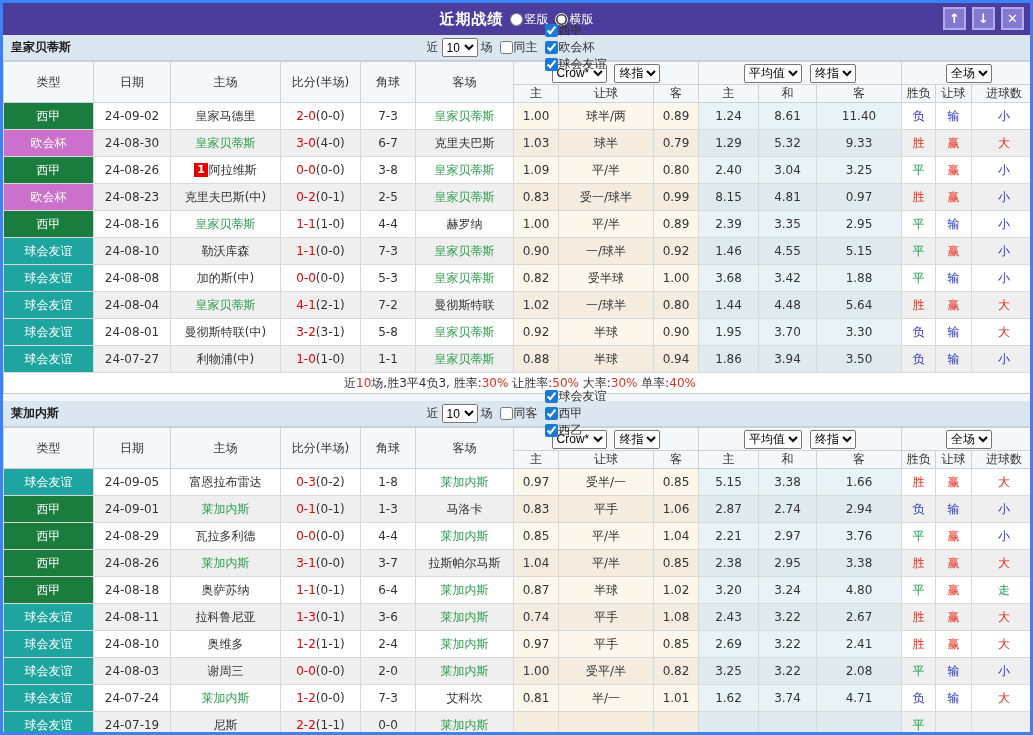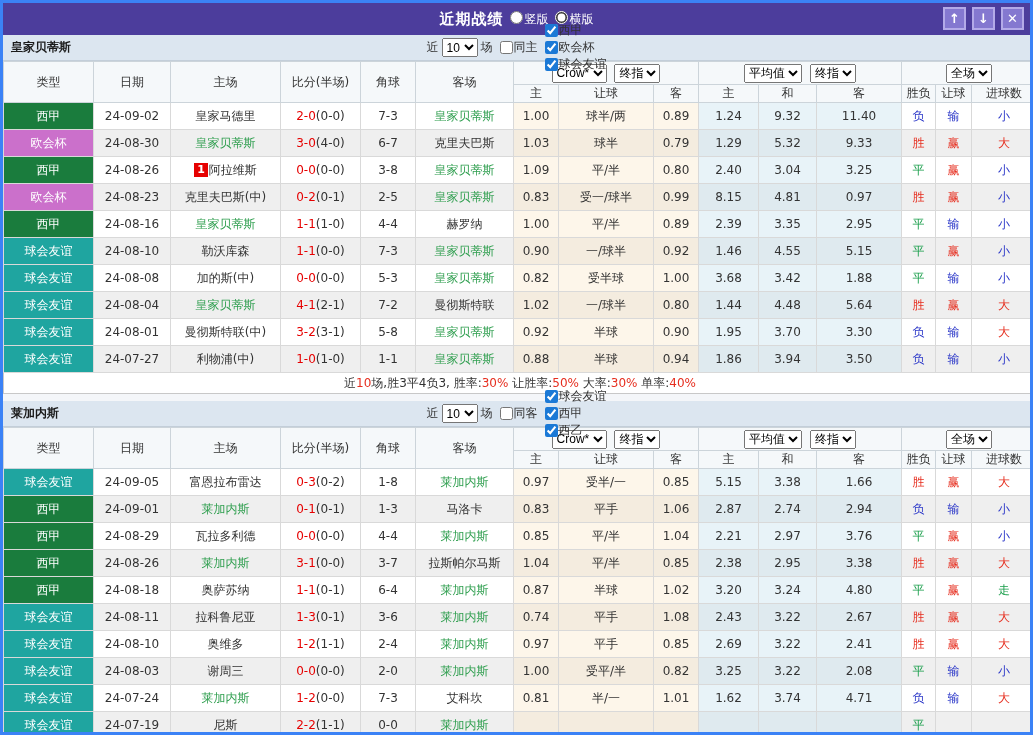--- a/index.html
+++ b/index.html
@@ -8,21 +8,21 @@
     width:1033px; height:735px;
     font-family:"DejaVu Sans","Liberation Sans",sans-serif;
     font-size:12px; color:#333; background:#fff;
   }
   .window { width:1033px; height:735px; border:3px solid #3b82f6; background:#fdba74; overflow:hidden; }
 
   
   .titlebar { height:32px; background:#4c3d9c; position:relative; display:flex; align-items:center; justify-content:center; color:#fff; }
   .titlebar .center { display:flex; align-items:center; gap:6px; }
   .titlebar .title { font-weight:bold; font-size:15px; letter-spacing:1px; }
-  .titlebar label { display:flex; gap:2px; font-size:12px; cursor:pointer; }
+  .titlebar label { display:flex; align-items:center; gap:2px; font-size:12px; cursor:pointer; }
   .titlebar input[type=radio] { width:13px; height:13px; margin:0; accent-color:#fff; }
   .winbtns { position:absolute; right:6px; top:4px; display:flex; gap:6px; }
   .winbtn { width:23px; height:23px; background:#8478d0; border:2px solid #b3aae8; color:#fff; font-size:13px; font-weight:bold; line-height:19px; text-align:center; cursor:pointer; user-select:none; }
 
   
   .filterbar { height:26px; background:#dce6f0; border-bottom:1px solid #c3ced9; position:relative; display:flex; align-items:center; }
   .teamlabel { position:absolute; left:8px; font-weight:bold; color:#1b1b1b; }
   .fcenter { margin:0 auto; display:flex; align-items:center; gap:3px; }
   .fcenter select { font-size:12px; height:19px; }
   .fcenter label.cb { display:flex; align-items:center; gap:1px; cursor:pointer; }
@@ -166,21 +166,21 @@
               </td>
     <td class="date">24-09-02</td>
     <td class="home"><span class="tname">皇家马德里</span></td>
     <td class="score"><span class="ft">2-0</span><span class="ht">(0-0)</span></td>
     <td class="corner">7-3</td>
     <td class="away"><span class="tname team">皇家贝蒂斯</span></td>
     <td class="o1 tint-c">1.00</td>
     <td class="hc tint-c">球半/两</td>
     <td class="o2 tint-c">0.89</td>
     <td class="a1 tint-a">1.24</td>
-    <td class="a2 tint-a">9.32</td>
+    <td class="a2 tint-a">8.61</td>
     <td class="a3 tint-a">11.40</td>
     <td class="r1 c-b">负</td>
     <td class="r2 c-b">输</td>
     <td class="r3 c-b">小</td>
   </tr>
 
   <tr>
     <td class="type">
                 <span class="badge lg-uecl">欧会杯</span>
               </td>

